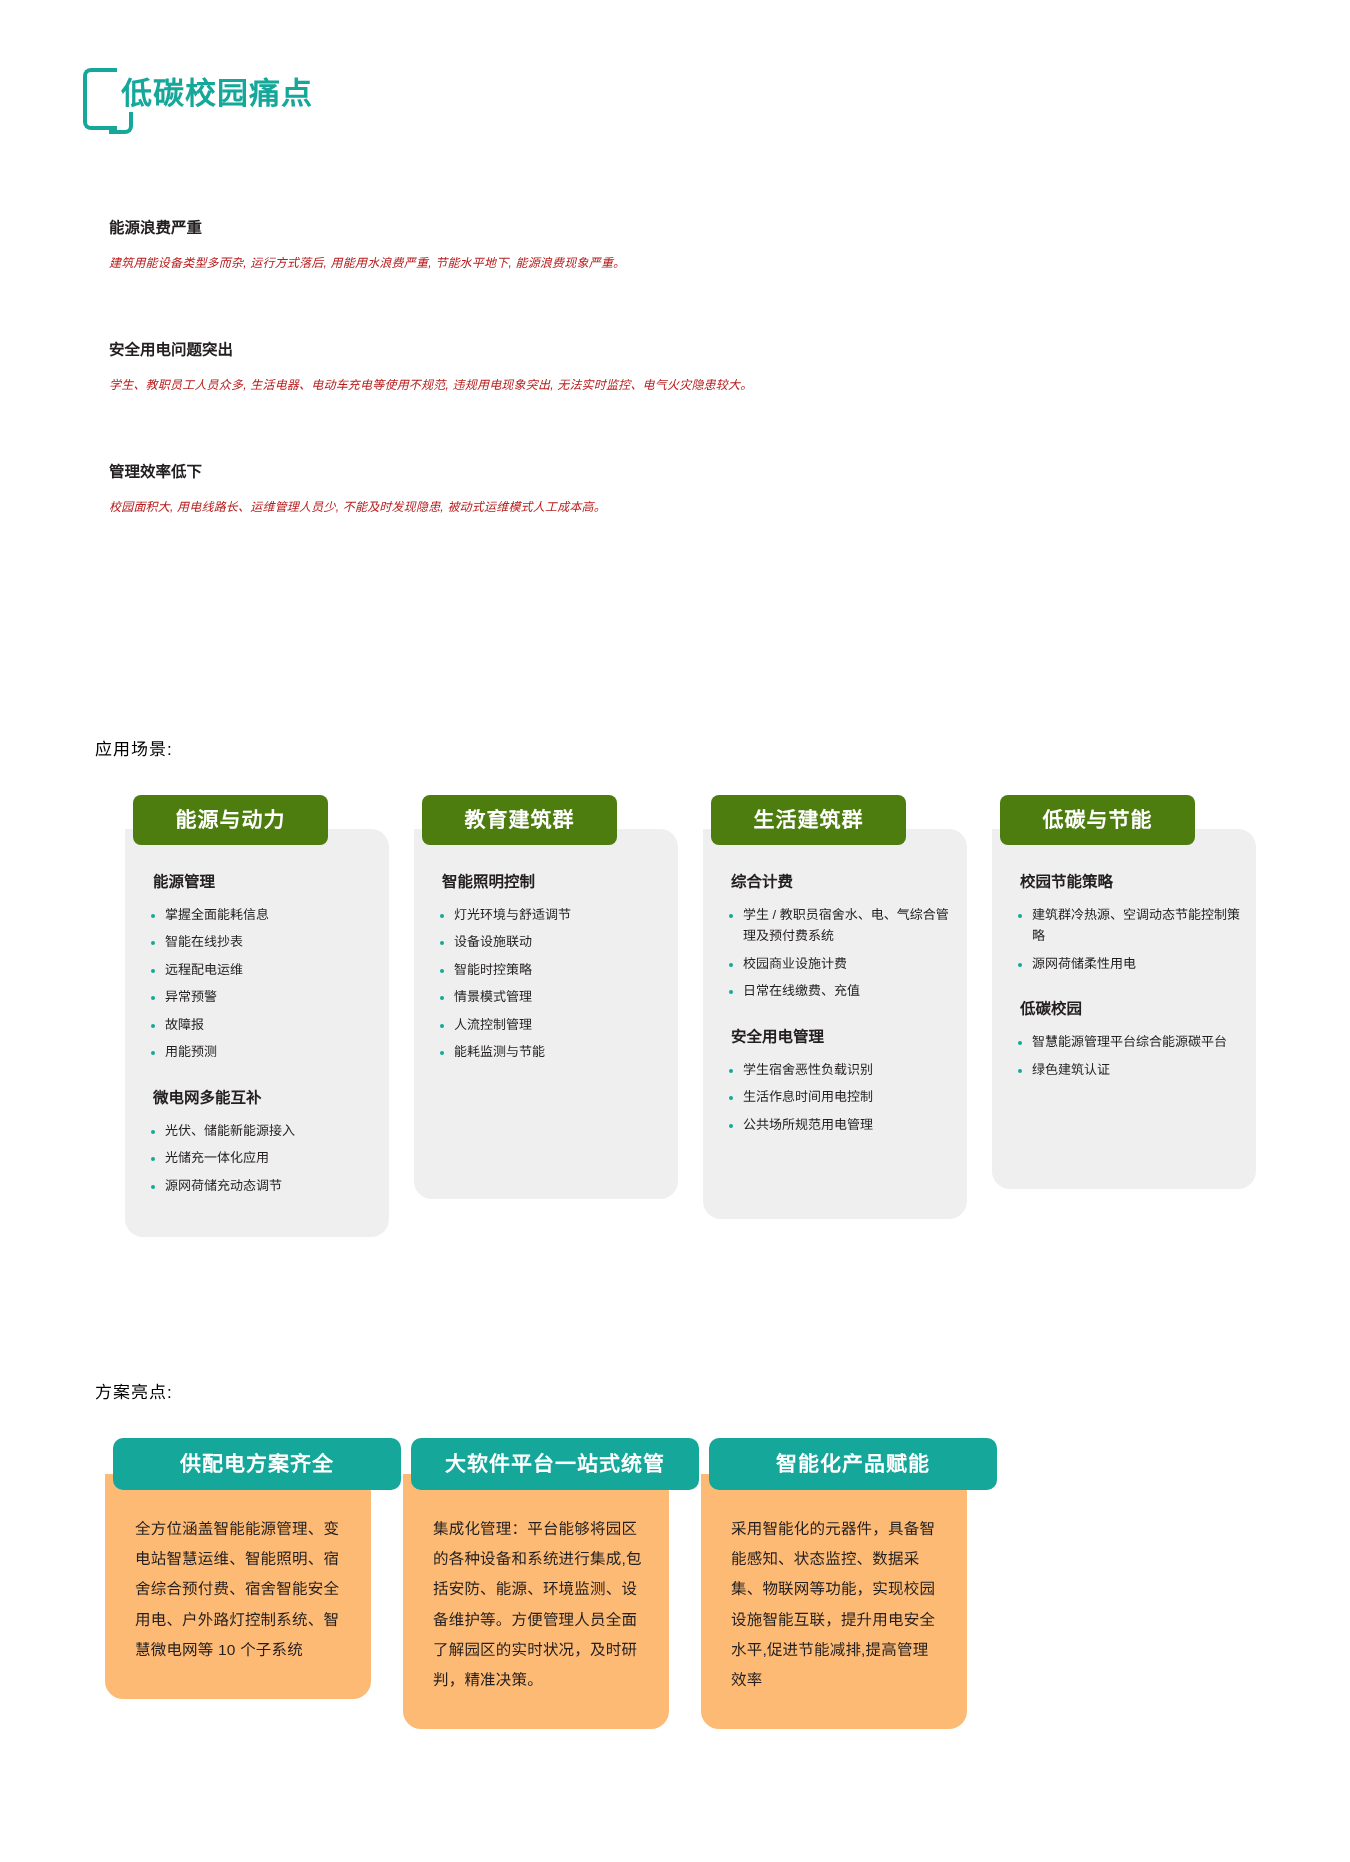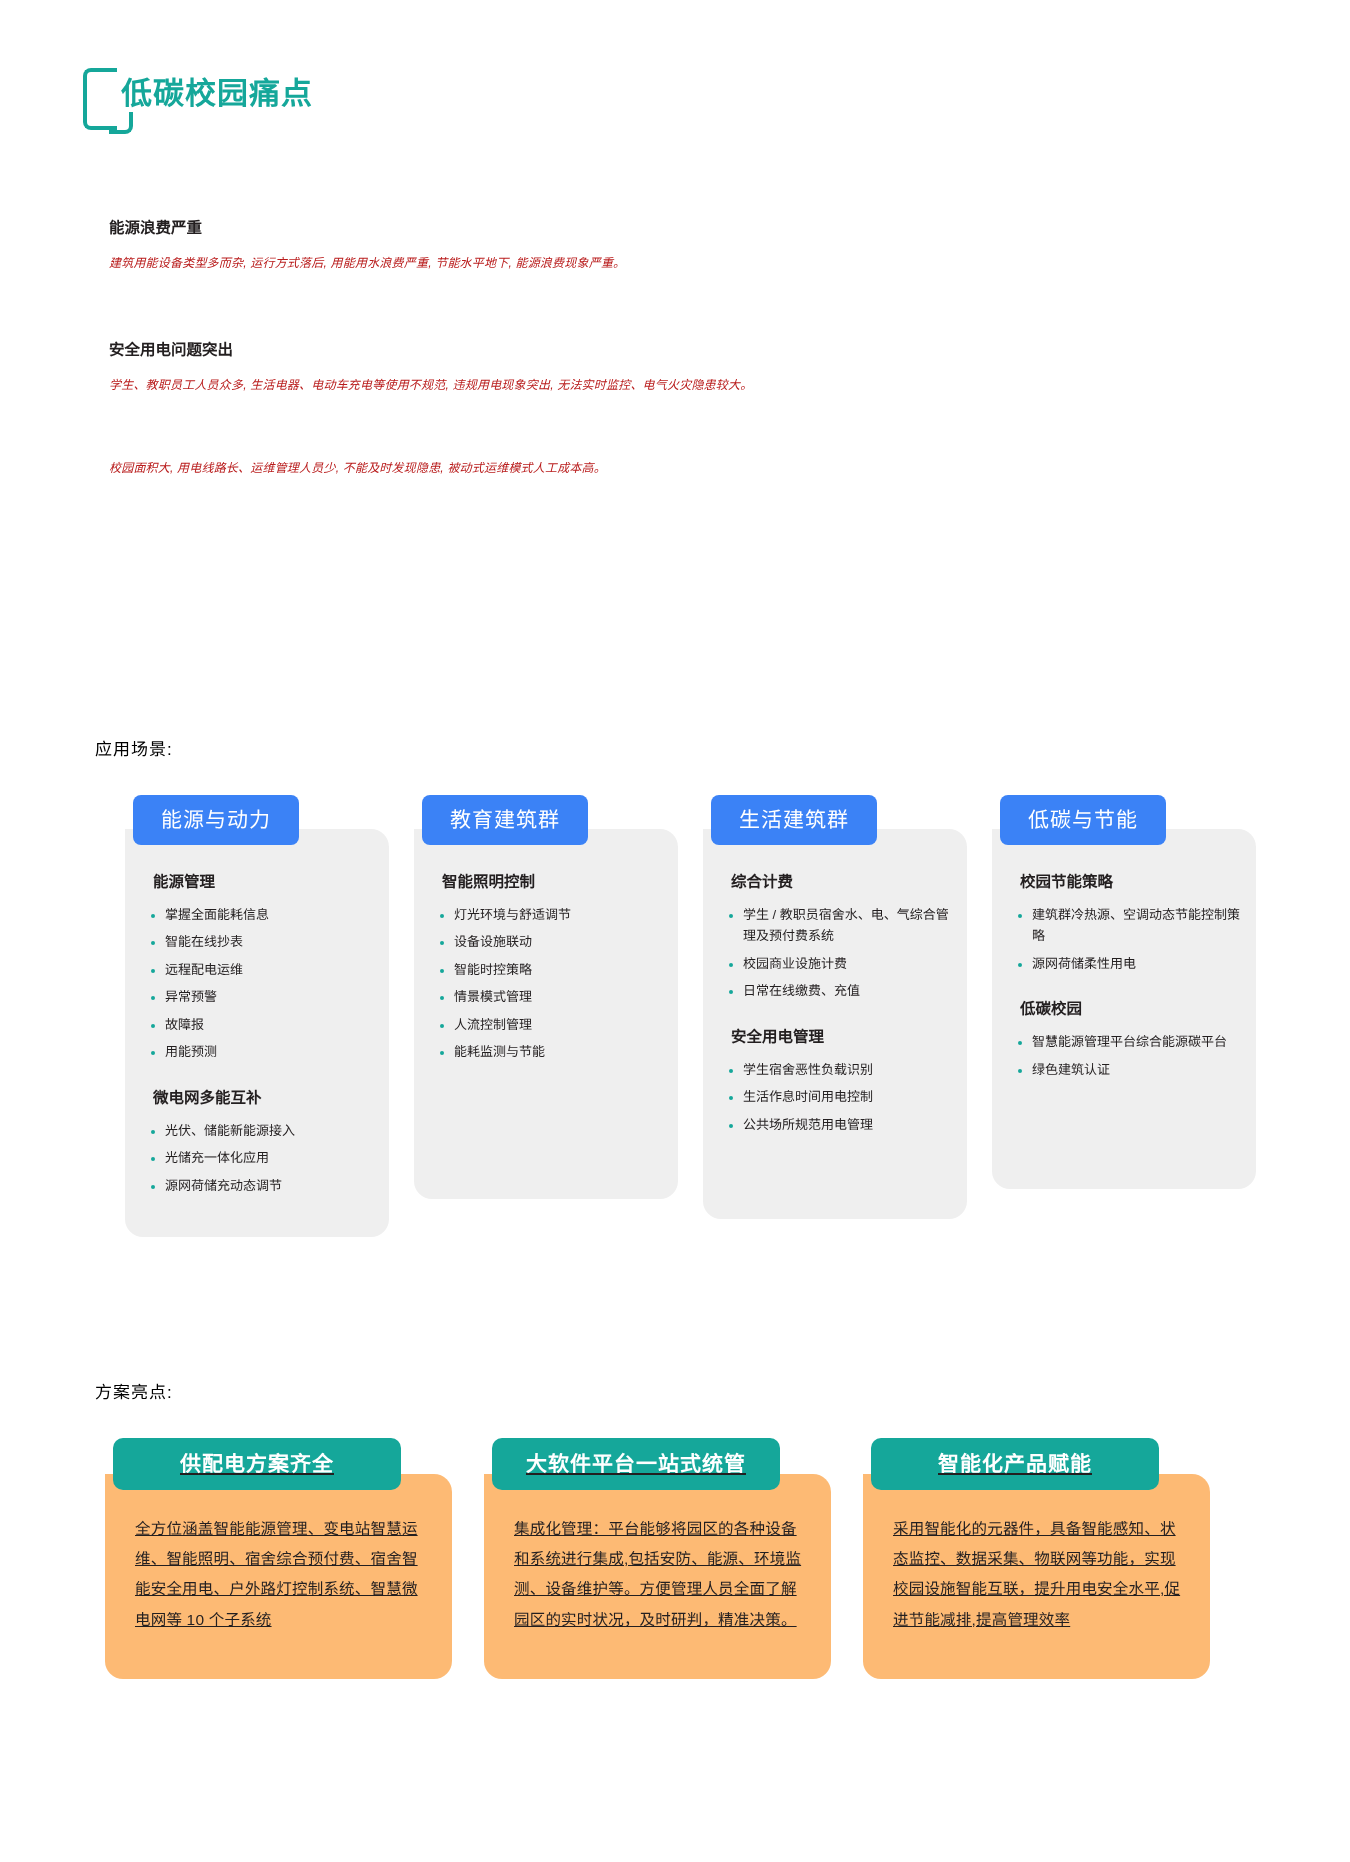--- a/index.html
+++ b/index.html
@@ -103,30 +103,30 @@
     display: flex;
     gap: 25px;
   }
   .scene-card {
     position: relative;
     width: 264px;
   }
   .scene-tab {
     position: relative;
     z-index: 2;
-    background: #3b82f6;
+    background: #4d7c0f;
     color: #ffffff;
     font-size: 21px;
-    font-weight: normal;
+    font-weight: bold;
     letter-spacing: 1px;
     height: 50px;
     line-height: 50px;
     text-align: center;
     border-radius: 8px 8px 8px 8px;
-    width: 166px;
+    width: 195px;
     margin-left: 8px;
     box-sizing: border-box;
   }
   .scene-body {
     position: relative;
     margin-top: -16px;
     background: #efefef;
     border-radius: 0 18px 18px 18px;
     padding: 40px 12px 28px 24px;
     box-sizing: border-box;
@@ -170,22 +170,21 @@
   
   .highlights {
     position: absolute;
     left: 105px;
     top: 1438px;
     display: flex;
     gap: 32px;
   }
   .hl-card {
     position: relative;
-    width: 347px;
-    text-decoration: underline;
+    width: 266px;
   }
   .hl-tab {
     position: relative;
     z-index: 2;
     background: #15a79a;
     color: #ffffff;
     font-size: 21px;
     font-weight: bold;
     letter-spacing: 1px;
     height: 52px;
@@ -224,20 +223,21 @@
   <div class="painpoints">
     <div class="pp-item">
       <div class="pp-title">能源浪费严重</div>
       <div class="pp-desc">建筑用能设备类型多而杂, 运行方式落后, 用能用水浪费严重, 节能水平地下, 能源浪费现象严重。</div>
     </div>
     <div class="pp-item">
       <div class="pp-title">安全用电问题突出</div>
       <div class="pp-desc">学生、教职员工人员众多, 生活电器、电动车充电等使用不规范, 违规用电现象突出, 无法实时监控、电气火灾隐患较大。</div>
     </div>
     <div class="pp-item">
+      <div class="pp-title">管理效率低下</div>
       <div class="pp-desc">校园面积大, 用电线路长、运维管理人员少, 不能及时发现隐患, 被动式运维模式人工成本高。</div>
     </div>
   </div>
 
   <div class="section-heading" id="scene-heading">应用场景:</div>
 
   <div class="scenes">
 
     <div class="scene-card c1">
       <div class="scene-tab">能源与动力</div>

